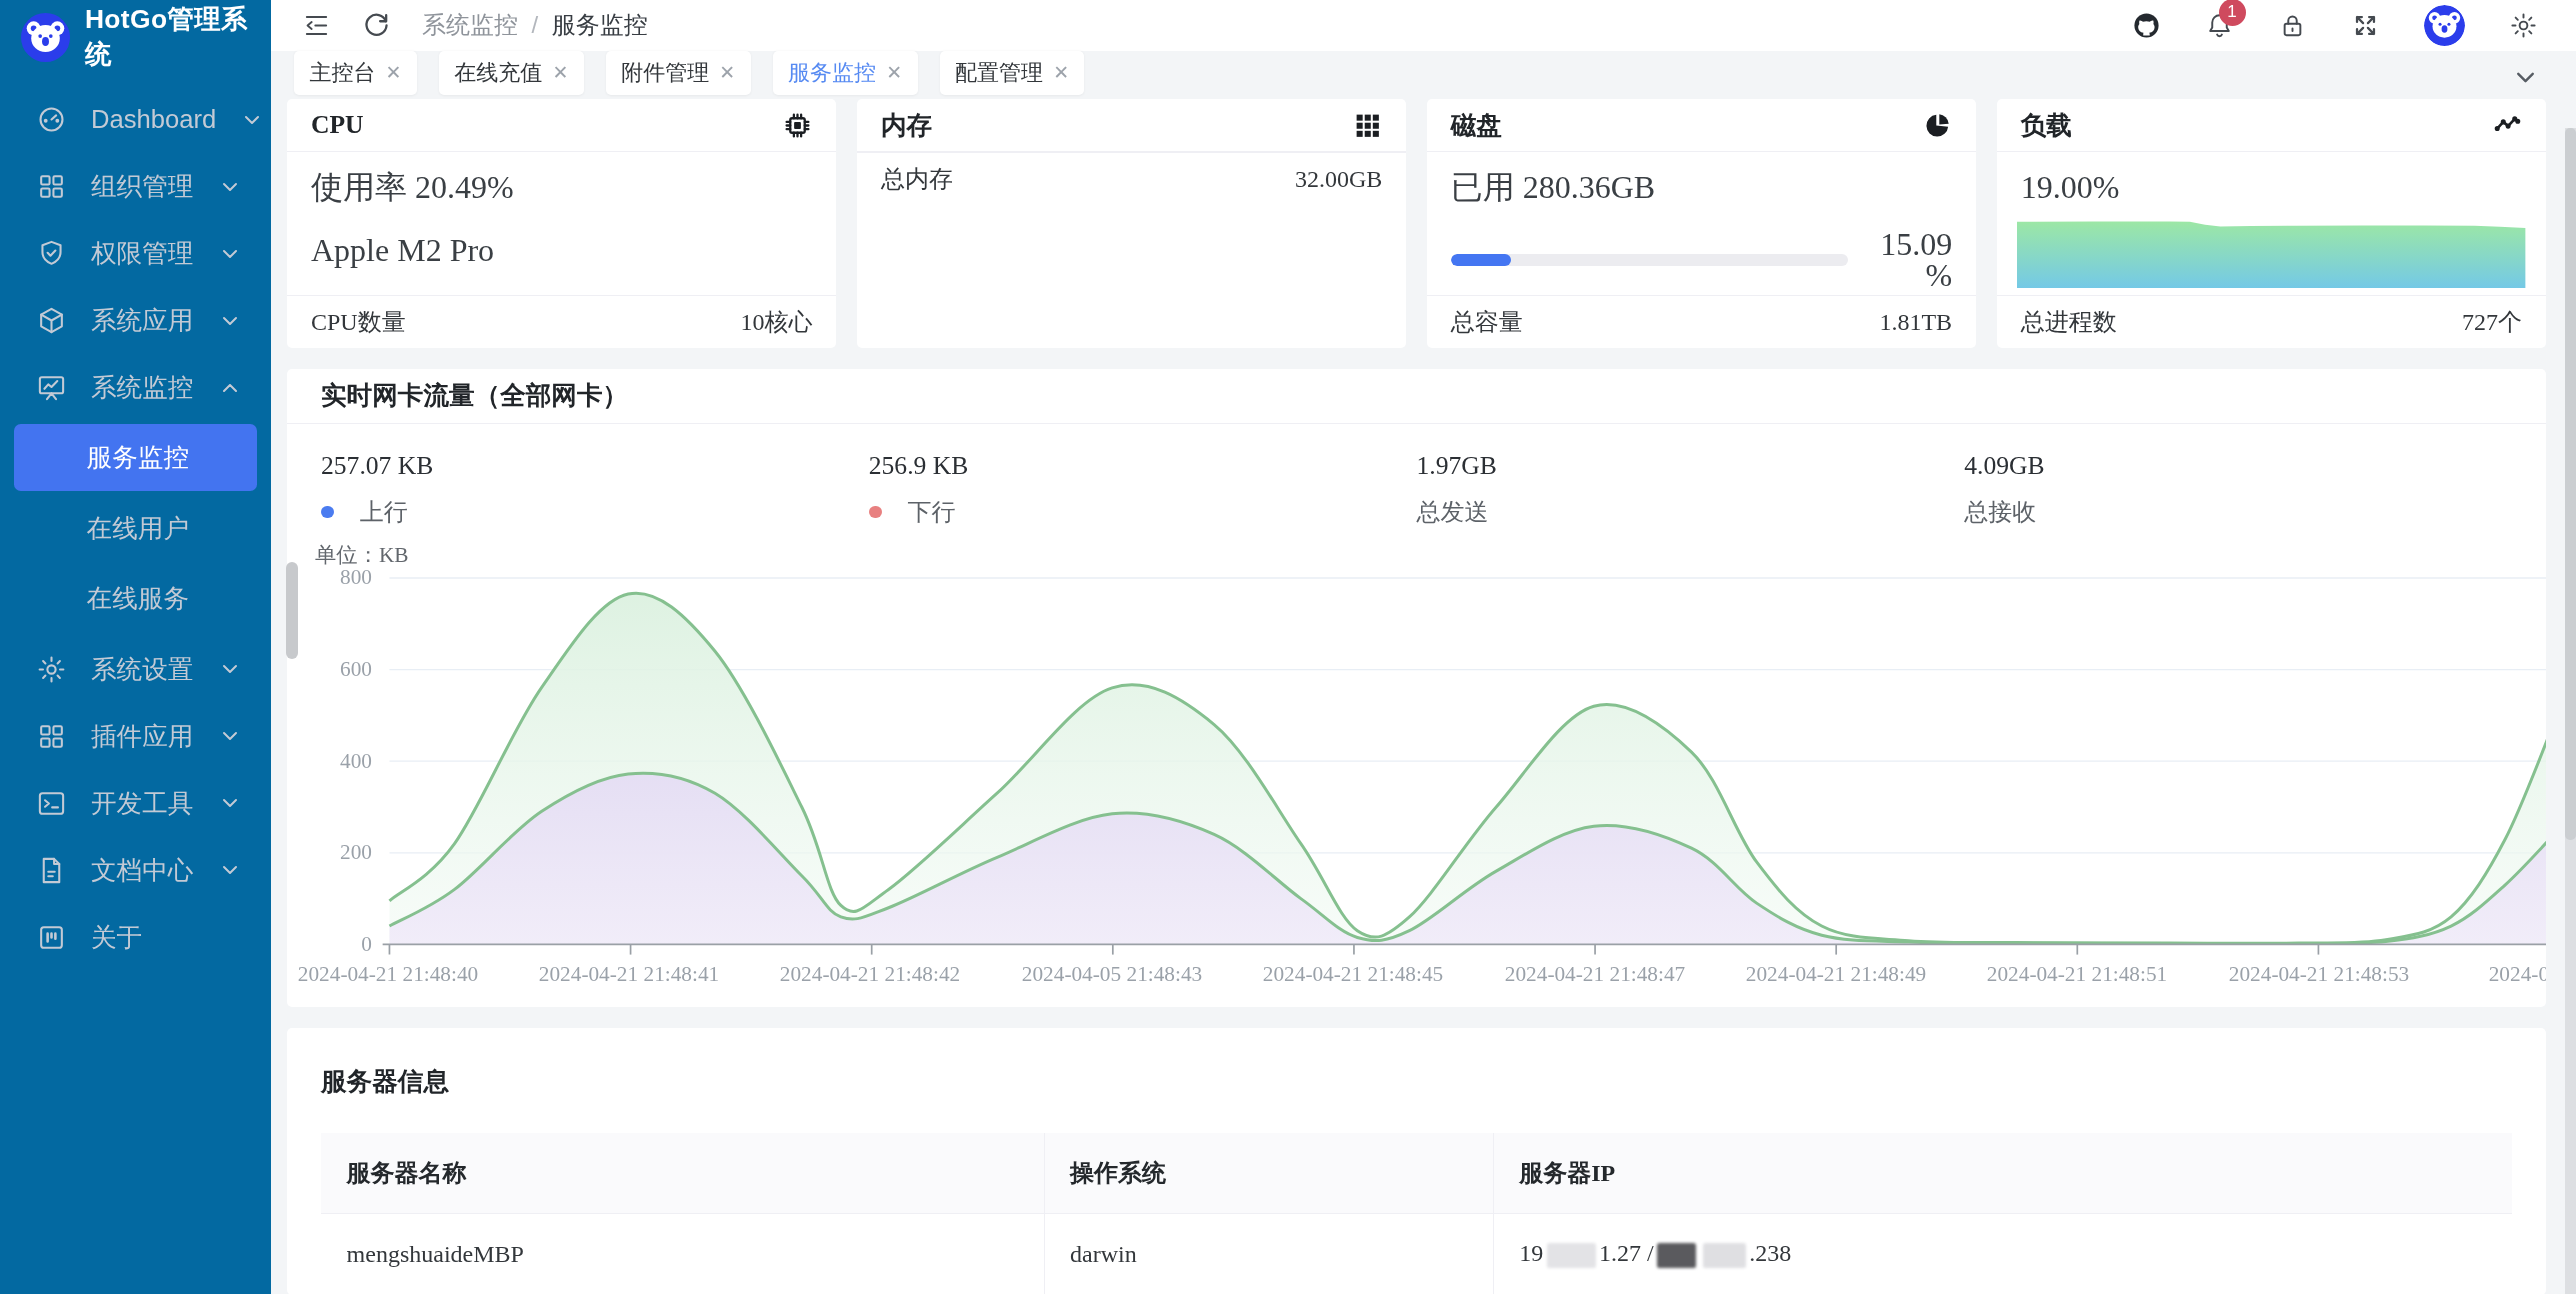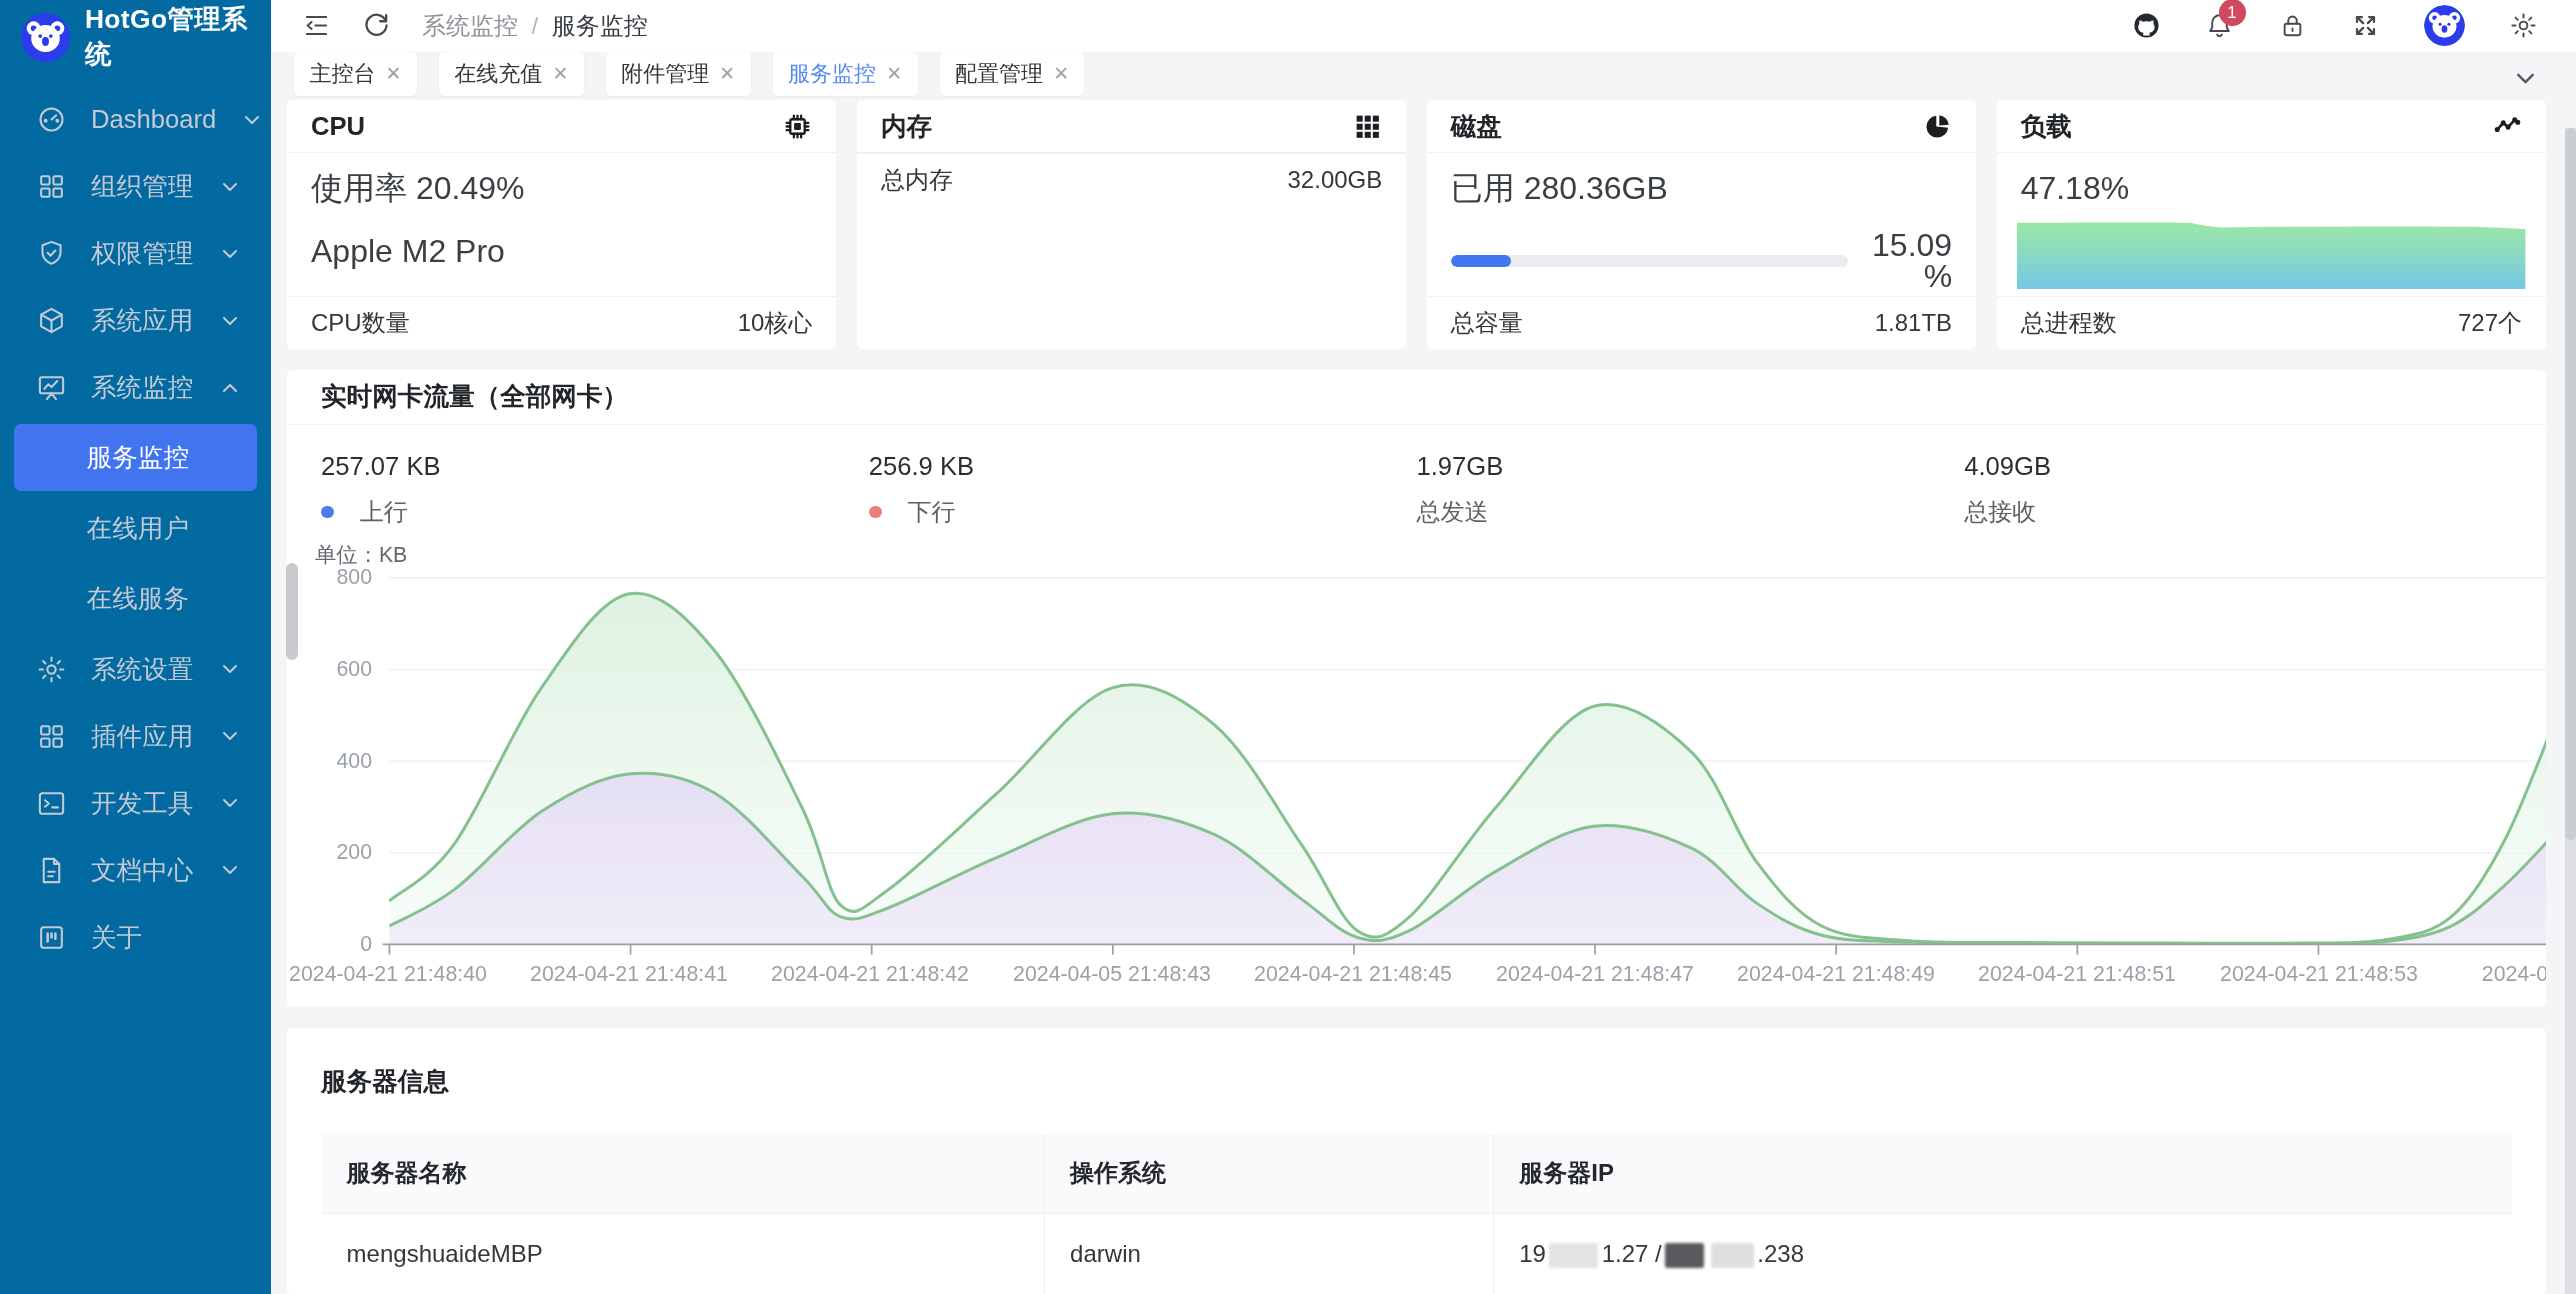--- a/index.html
+++ b/index.html
@@ -43,21 +43,21 @@
   
   .tabbar { height:54px; display:flex; align-items:center; gap:22px; padding:0 85px 0 23px; position:relative; }
   .tab-chip { height:44px; background:#fff; border-radius:5.1px; display:flex; align-items:center; gap:10.2px;
               padding:0 15.4px; font-size:22px; color:#33373b; cursor:pointer; box-shadow:0 0.9px 2.6px rgba(0,0,0,.05); }
   .tab-chip.active { color:#568af2; }
   .tab-close { color:#9da3ab; font-size:19px; }
   .tab-more { position:absolute; right:36px; top:12px; width:29px; height:29px; color:#565c63; cursor:pointer; }
   .tab-more svg { width:29px; height:29px; }
 
   
-  .content { flex:1; padding:4.3px 30px 0 16px; position:relative; }
+  .content { flex:1; padding:4.3px 30px 0 16px; position:relative;font-family:Liberation Serif, serif; }
   .cards-row { display:grid; grid-template-columns:repeat(4,1fr); gap:20.5px; }
   .card { background:#fff; border-radius:5.1px; overflow:hidden; }
   .card-head { height:53px; display:flex; align-items:center; justify-content:space-between; padding:0 24px;
                border-bottom:0.9px solid #efeff4; }
   .card-title { font-size:25.6px; font-weight:600; color:#212529; }
   .card-head-icon { width:29px; height:29px; color:#1b1e22; display:flex; }
   .card-head-icon svg { width:29px; height:29px; }
   .card-body { height:143px; padding:19px 24px; font-size:32px; color:#3a3f44; position:relative; }
   .card-foot { height:53px; display:flex; align-items:center; justify-content:space-between; padding:0 24px;
                border-top:0.9px solid #efeff4; font-size:24px; color:#33373b; }
@@ -446,21 +446,21 @@
                   <path d="M3.5 14.5l5-5.5 4 3.5 5.5-6 2.5 2" stroke-width="2.2"></path>
                   <circle cx="3.5" cy="14.5" r="1.3" fill="currentColor"></circle>
                   <circle cx="8.5" cy="9" r="1.3" fill="currentColor"></circle>
                   <circle cx="12.5" cy="12.5" r="1.3" fill="currentColor"></circle>
                   <circle cx="18" cy="6.5" r="1.3" fill="currentColor"></circle>
                   <circle cx="20.5" cy="8.5" r="1.3" fill="currentColor"></circle>
                 </svg>
               </span>
           </div>
           <div class="card-body">
-            <div class="body-line">47.18%</div>
+            <div class="body-line">19.00%</div>
             <div class="load-spark"><svg viewBox="0 0 100 100" preserveAspectRatio="none">
     <defs>
                     <linearGradient id="sparkGrad" x1="0" y1="0" x2="0" y2="1">
       <stop offset="0" stop-color="#9ce7a5"></stop>
                       <stop offset="1" stop-color="#74c9e6"></stop>
     </linearGradient>
                   </defs>
     <path d="M0,21.999999999999996L0.0,22.0L15.0,21.8L30.0,21.8L34.0,22.2L37.0,25.5L40.0,27.5L46.0,27.2L55.0,26.8L68.0,26.5L80.0,26.5L90.0,26.8L95.0,27.8L100.0,29.5L100,100L0,100Z" fill="url(#sparkGrad)"></path>
                 </svg></div>
           </div>

